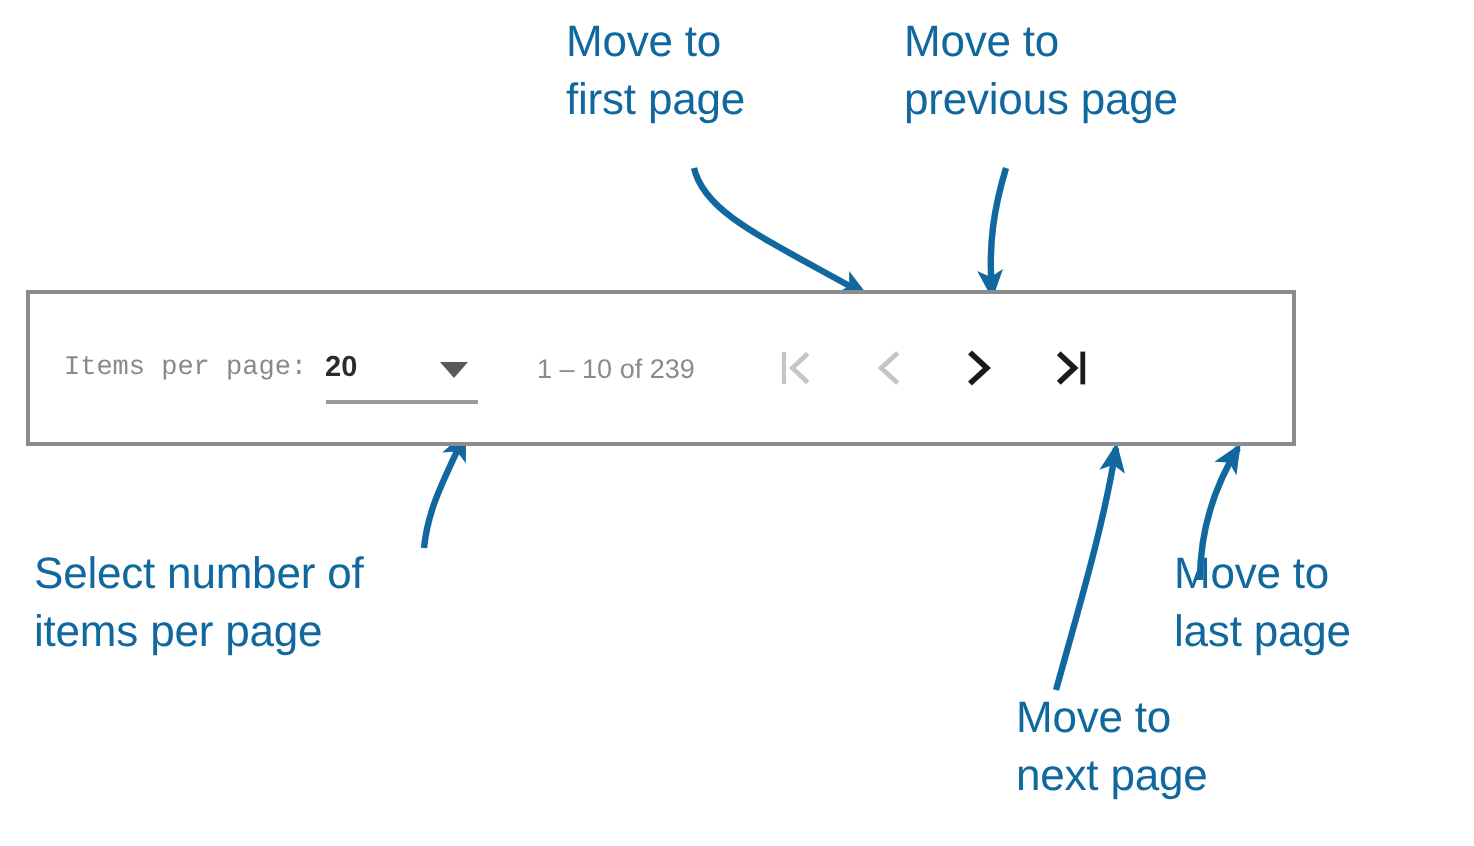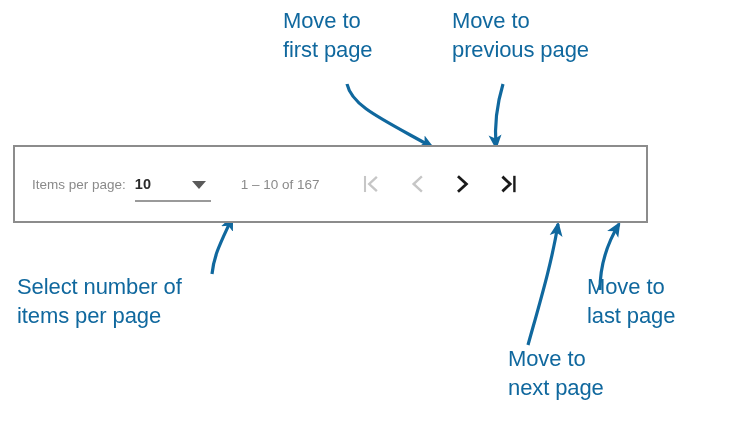--- a/index.html
+++ b/index.html
@@ -52,20 +52,21 @@
     background: #ffffff;
     display: flex;
     align-items: center;
   }
 
   .pg-label {
     color: #8a8a8a;
     font-size: 13.5px;
     margin-left: 17px;
     white-space: nowrap;
+    font-family: Liberation Mono, monospace;
   }
 
   
   .pg-select {
     position: relative;
     margin-left: 9px;
     width: 83px;
     height: 40px;
     display: flex;
     align-items: center;
@@ -156,26 +157,26 @@
 next page</div>
 
 <div class="callout" id="callout-last-page">Move to
 last page</div>
 
 <div id="paginator">
 
   <span class="pg-label">Items per page:</span>
 
   <div class="pg-select">
-    <span class="pg-select-value">10</span>
+    <span class="pg-select-value">20</span>
     <span class="pg-select-arrow"></span>
     <span class="pg-select-underline"></span>
   </div>
 
-  <span class="pg-range">1 – 10 of 167</span>
+  <span class="pg-range">1 – 10 of 239</span>
 
   <div class="pg-actions">
 
     <button class="pg-btn disabled">
       <svg width="24" height="24" viewBox="0 0 24 24">
         <path d="M6 5 L6 19" fill="none" stroke-width="2.1" stroke-linecap="square"></path>
         <path d="M17 5.6 L10.2 12 L17 18.4" fill="none" stroke-width="2.4" stroke-linecap="square" stroke-linejoin="miter"></path>
       </svg>
     </button>
 

